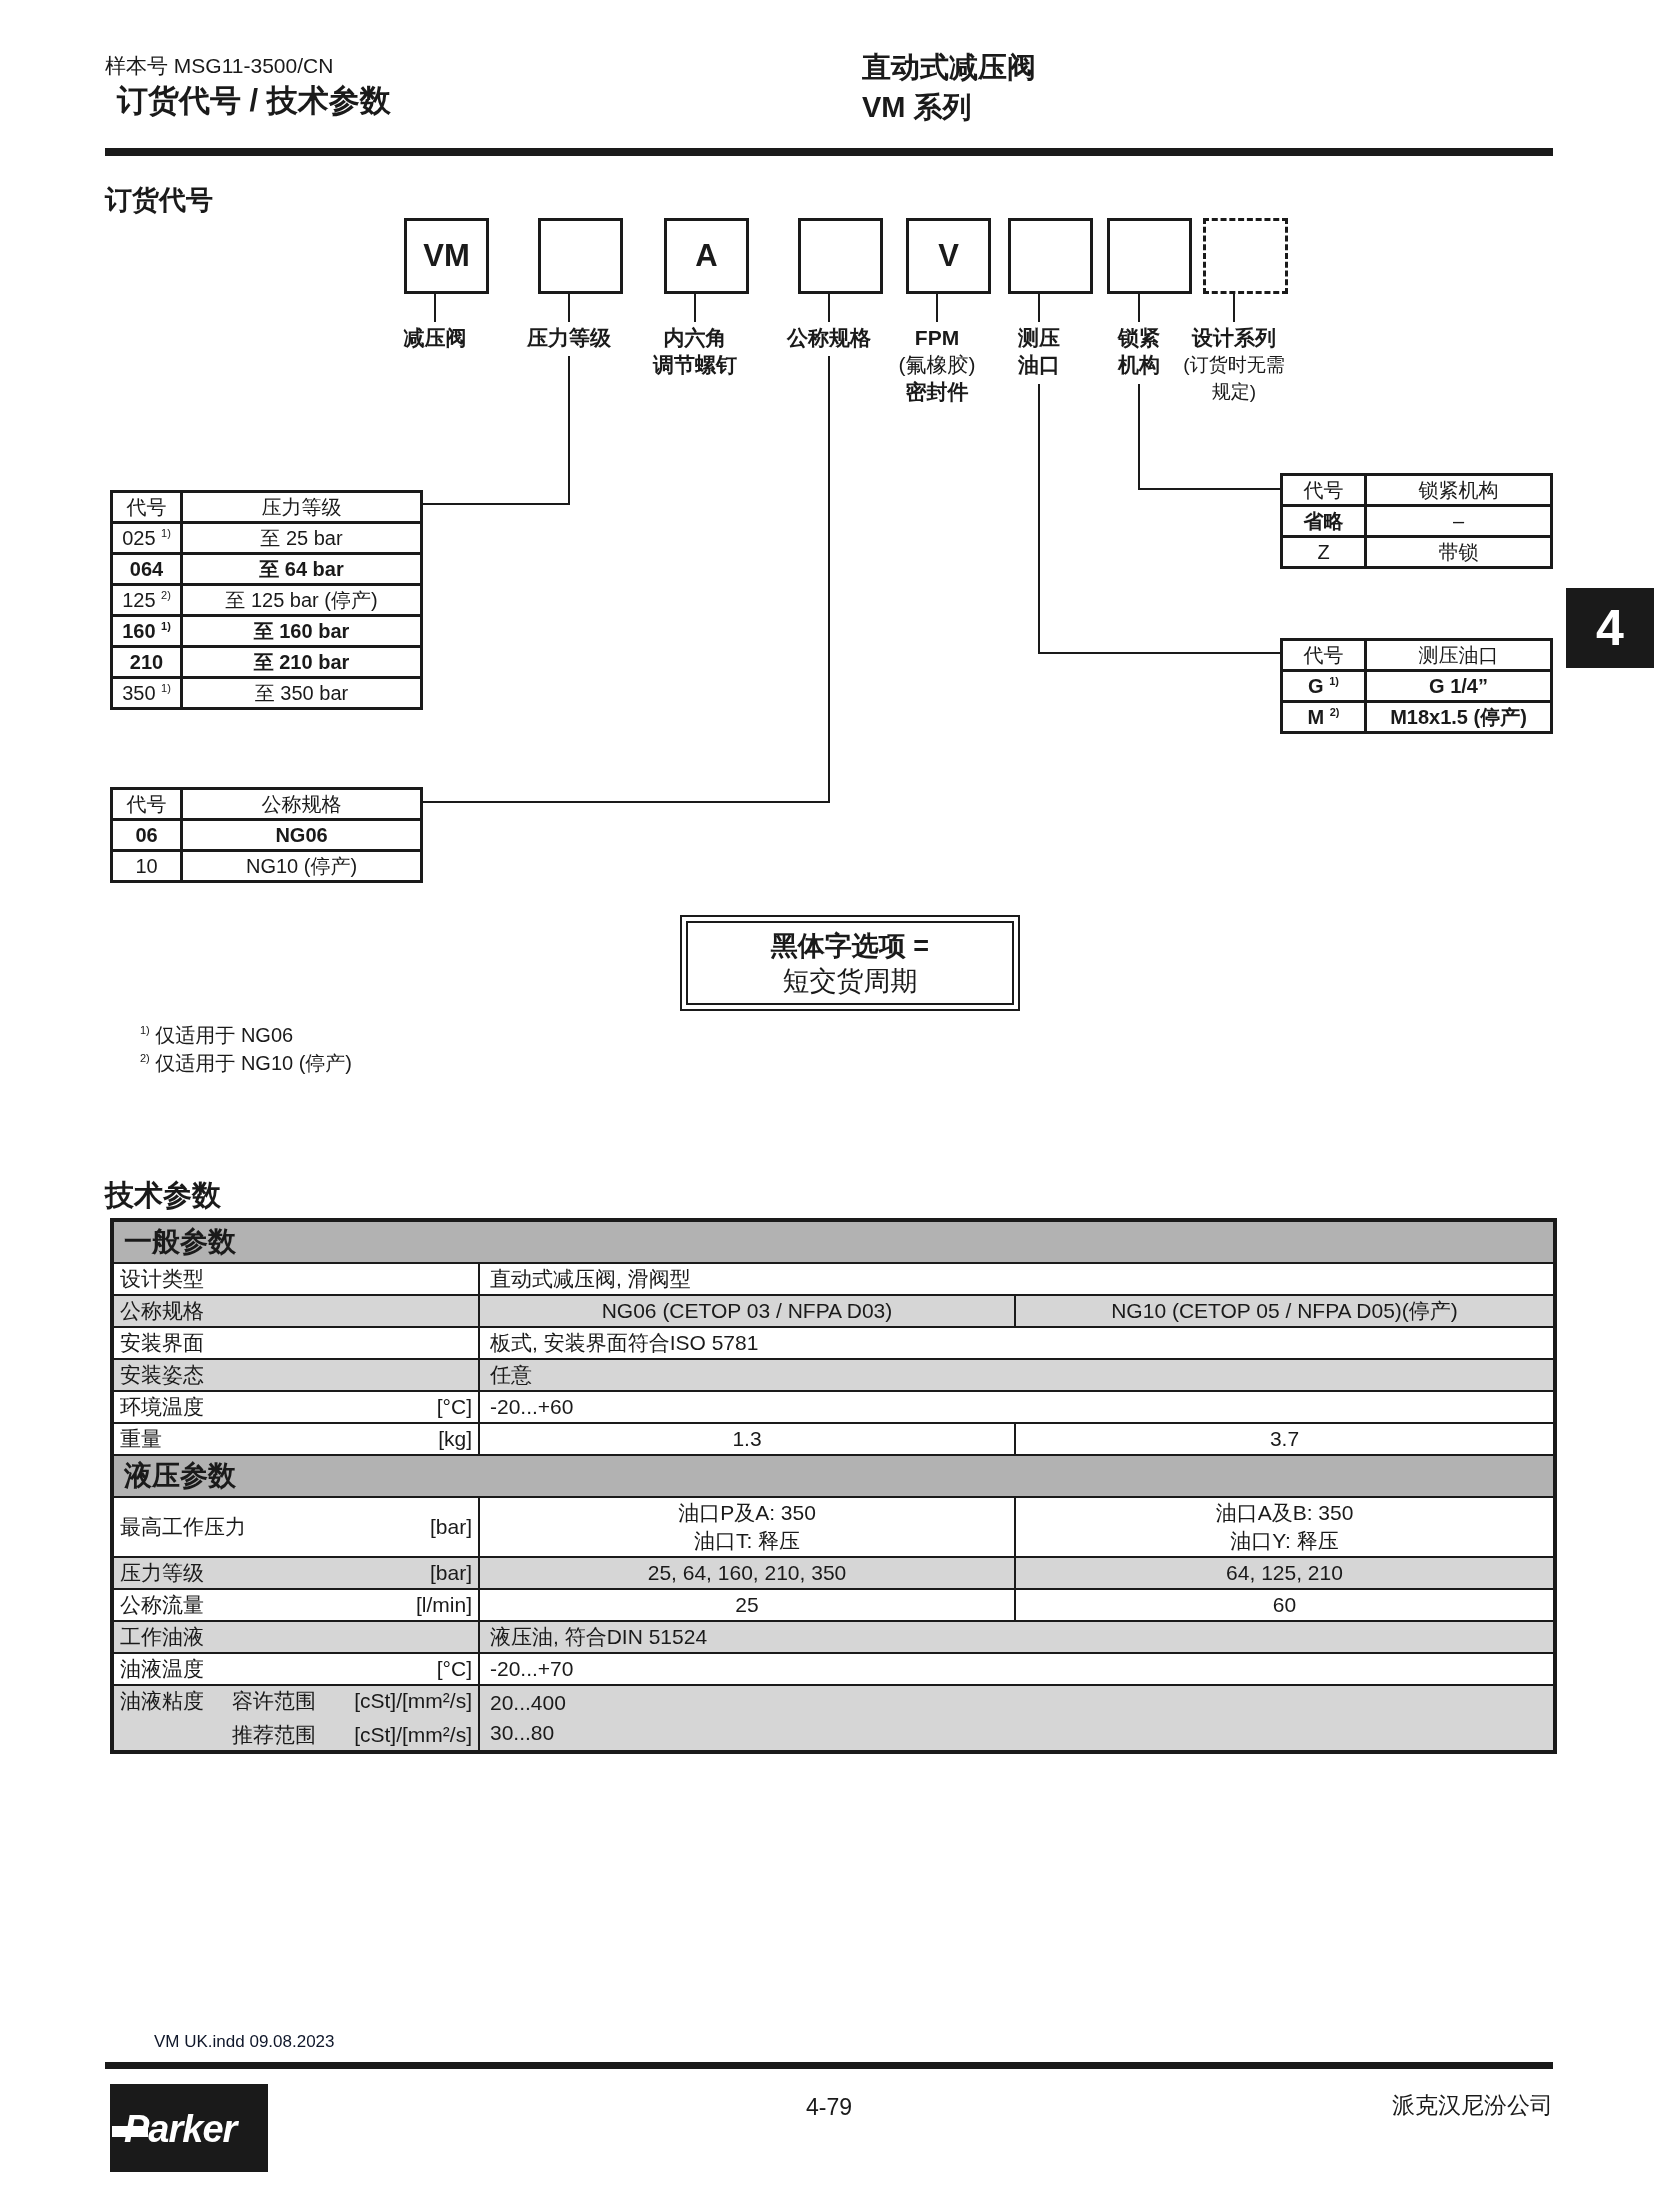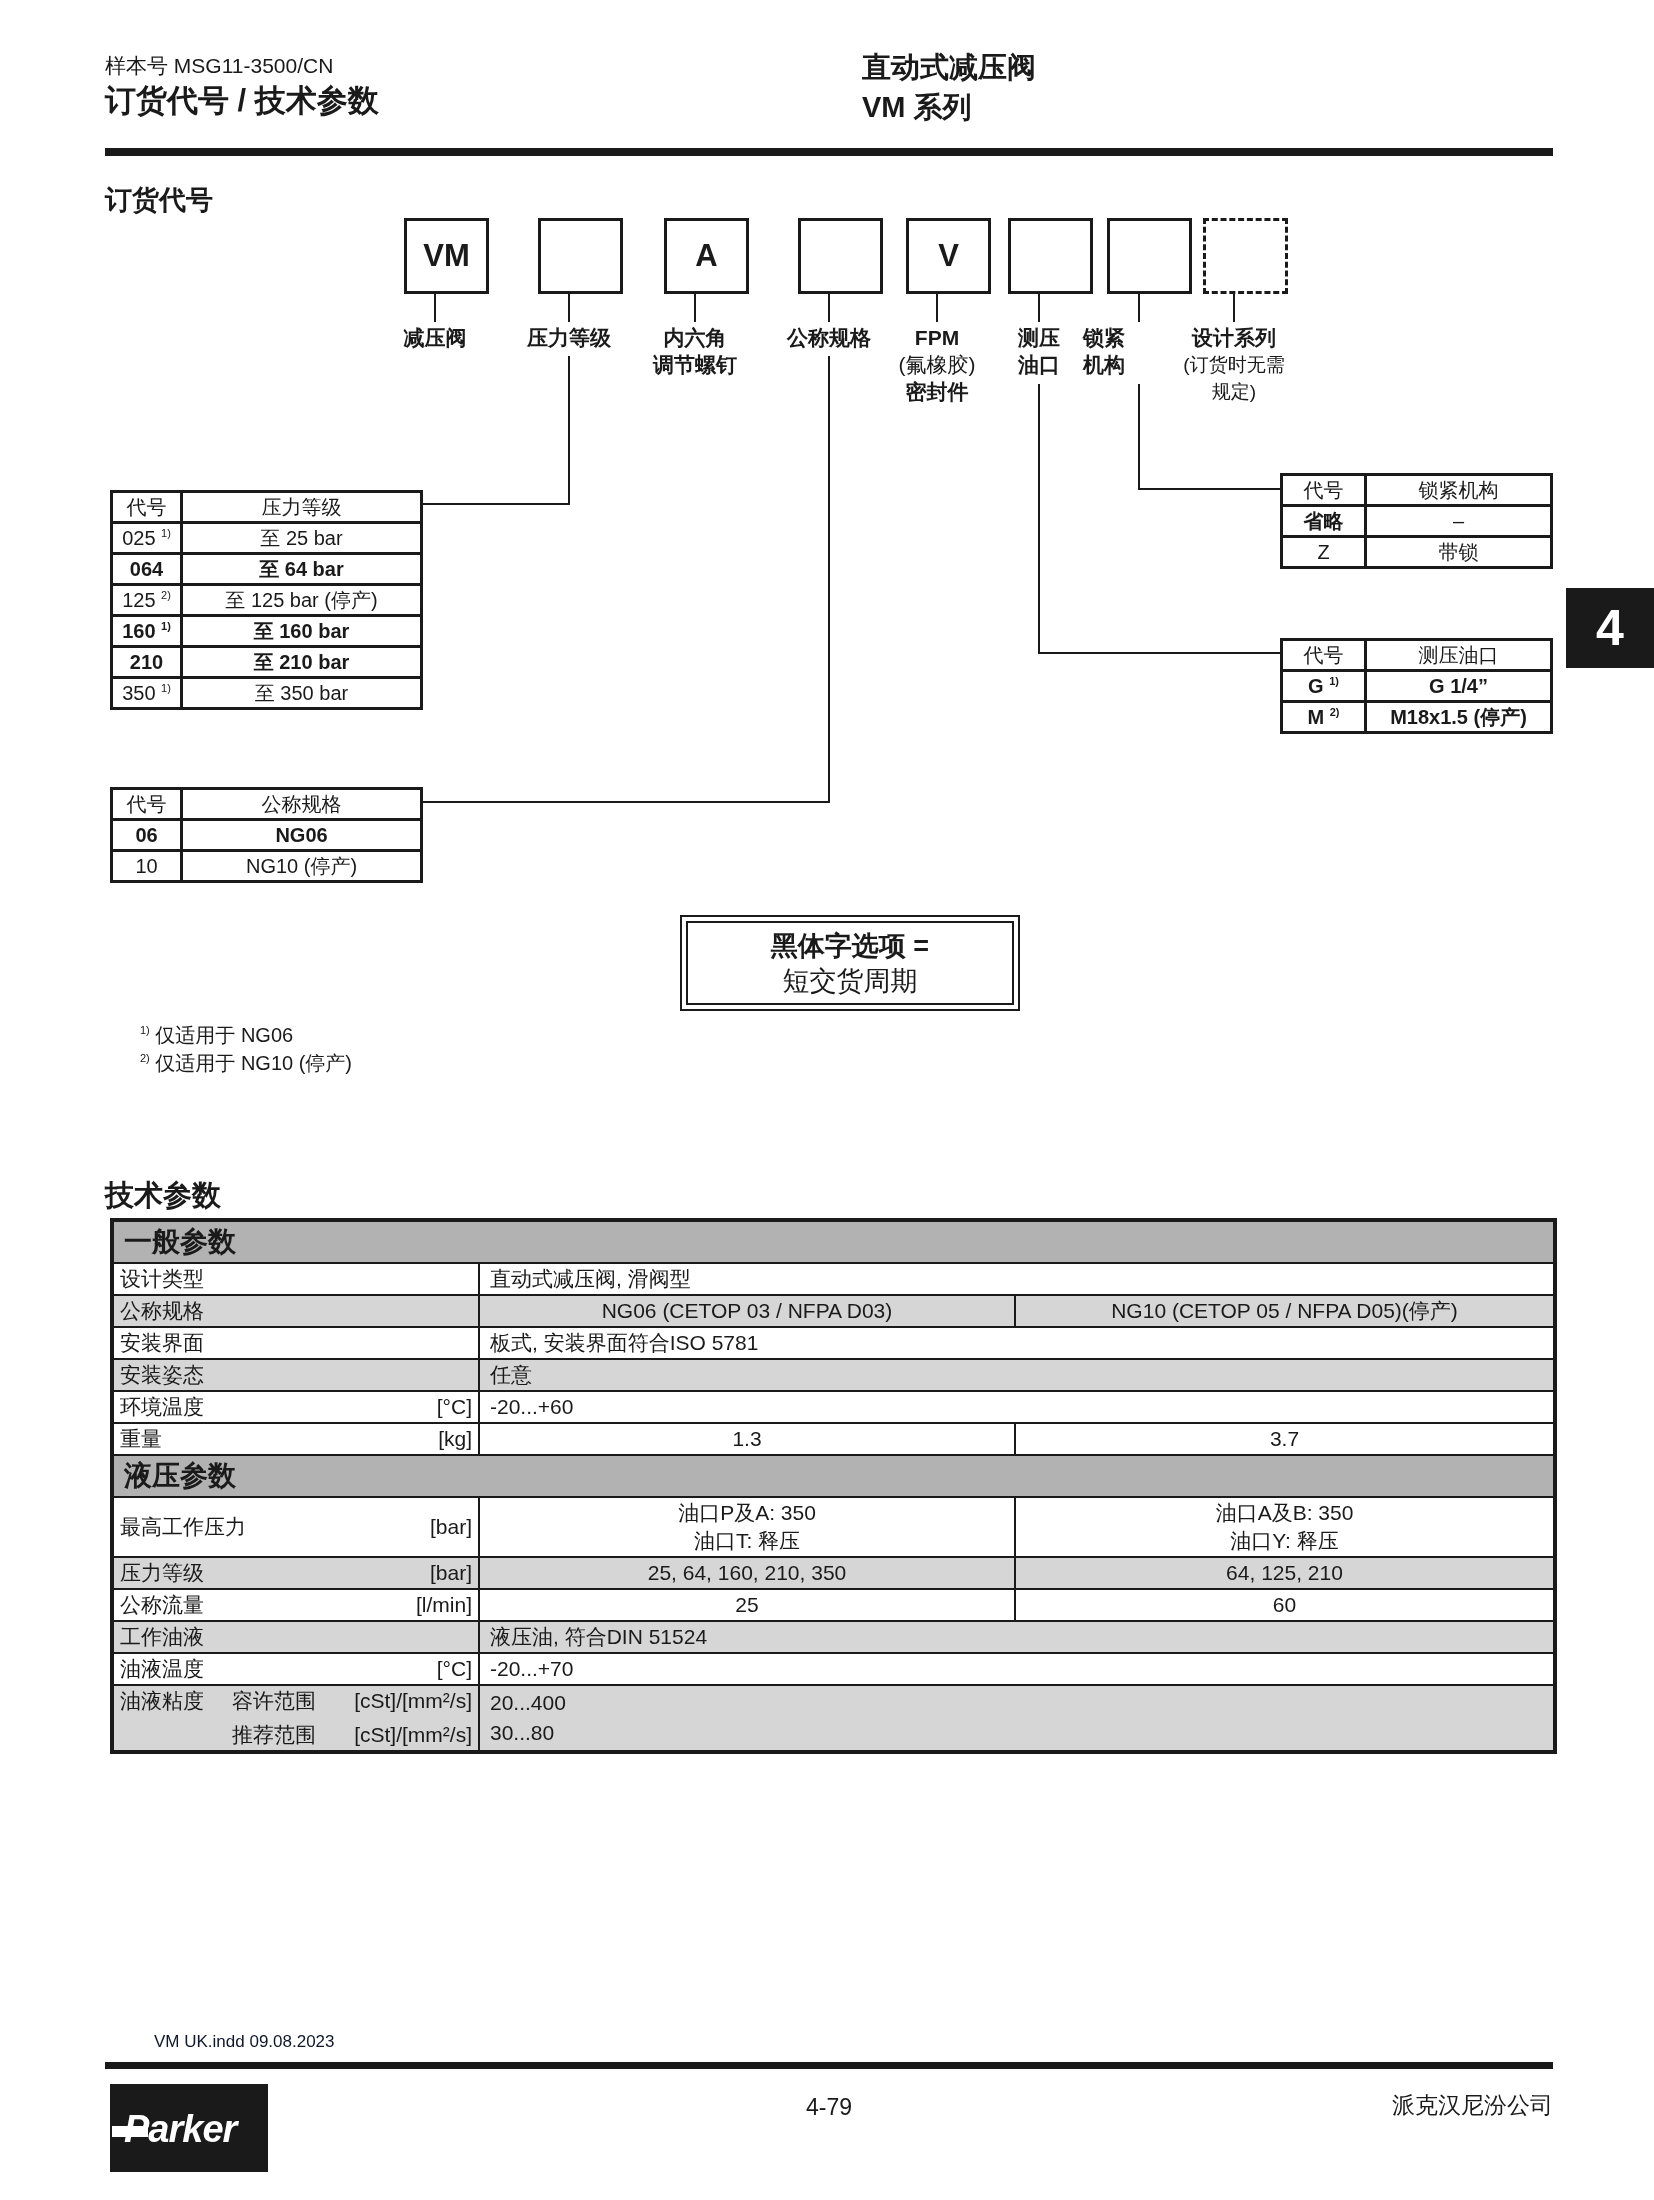--- a/index.html
+++ b/index.html
@@ -5,21 +5,21 @@
   * { box-sizing: border-box; }
   html,body { margin:0; padding:0; background:#ffffff; }
   body {
     width:1654px; height:2200px; position:relative;
     font-family:"Liberation Sans", sans-serif; color:#1a1a1a;
   }
   .line { position:absolute; background:#1a1a1a; }
 
   
   .doc-number { position:absolute; left:105px; top:52px; font-size:21px; }
-  .doc-title  { position:absolute; left:105px; top:80px; font-size:31px; font-weight:bold; }
+  .doc-title  { position:absolute; left:117px; top:80px; font-size:31px; font-weight:bold; }
   .prod-title { position:absolute; left:862px; top:48px; font-size:29px; font-weight:bold; }
   .series-title{ position:absolute; left:862px; top:88px; font-size:29px; font-weight:bold; }
   .top-rule   { left:105px; top:148px; width:1448px; height:8px; }
 
   .section-title-order { position:absolute; left:105px; top:182px; font-size:27px; font-weight:bold; }
   .section-title-tech  { position:absolute; left:105px; top:1176px; font-size:29px; font-weight:bold; }
 
   
   .code-box {
     position:absolute; top:218px; width:85px; height:76px;
@@ -124,21 +124,21 @@
 </div>
 <div class="box-label" style="left:857px">
   <div>FPM</div>
   <div class="ln-normal">(氟橡胶)</div>
   <div>密封件</div>
 </div>
 <div class="box-label" style="left:959px">
   <div>测压</div>
   <div>油口</div>
 </div>
-<div class="box-label" style="left:1024px">
+<div class="box-label" style="left:1059px">
   <div>锁紧</div>
   <div>机构</div>
 </div>
 <div class="box-label" style="left:1154px">
   <div>设计系列</div>
   <div class="ln-small">(订货时无需</div>
   <div class="ln-small">规定)</div>
 </div>
 
 <div class="line" style="left:568px;top:356px;width:2px;height:149px"></div>

